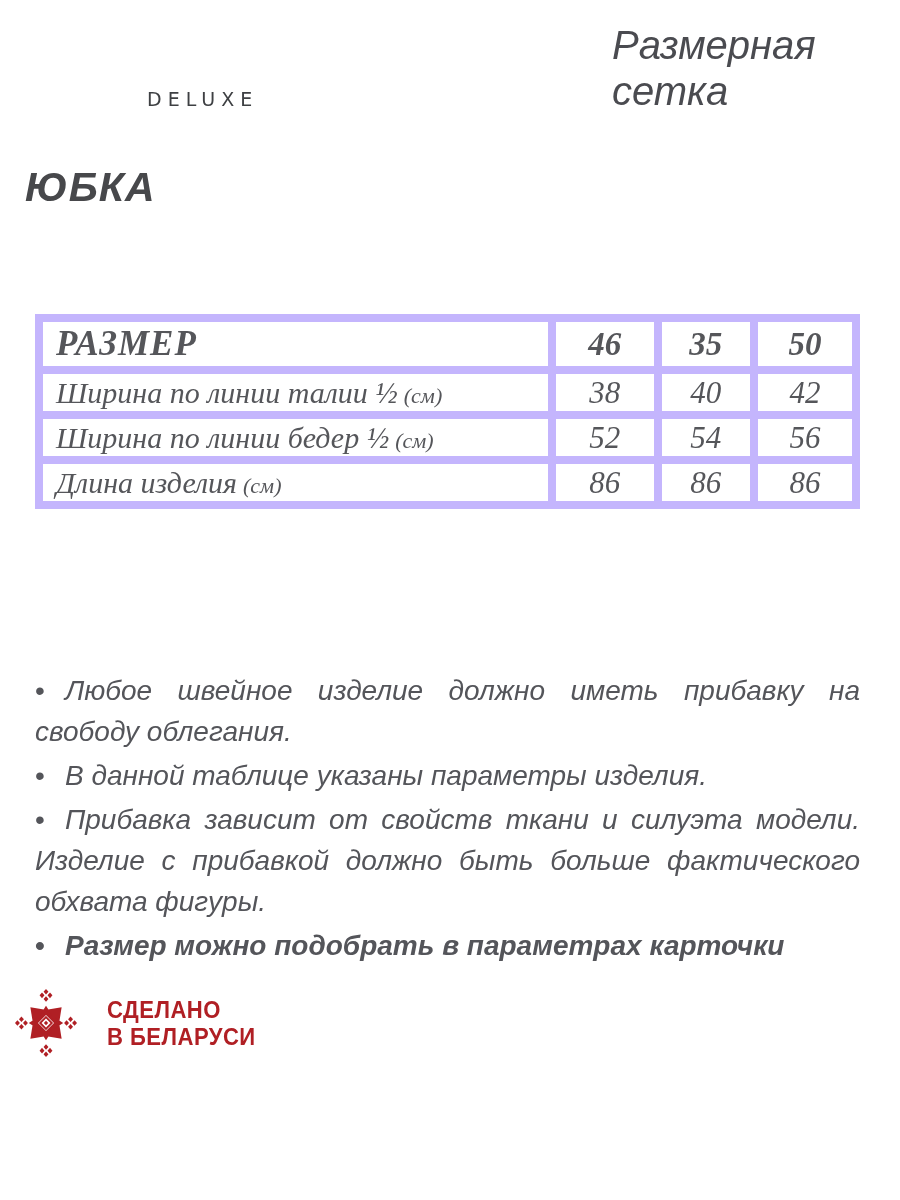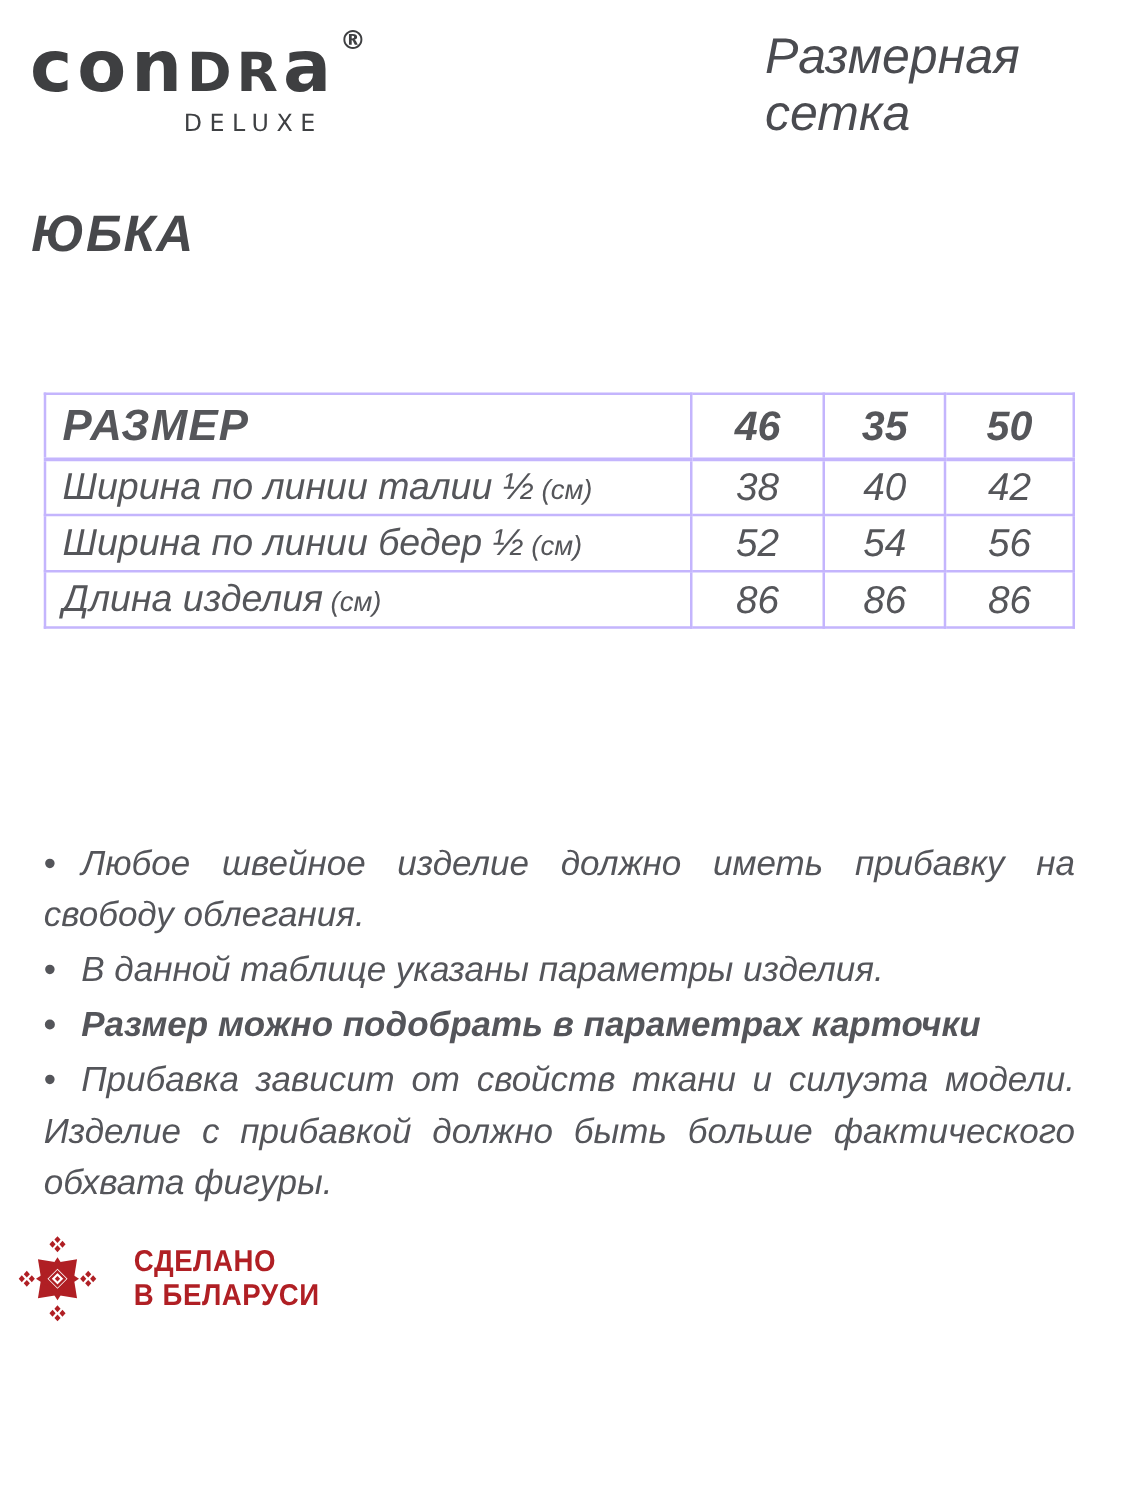--- a/index.html
+++ b/index.html
@@ -71,24 +71,25 @@
   
   table.size-table {
     position: absolute;
     left: 35px;
     top: 314px;
     width: 825px;
     border-collapse: collapse;
     color: #55565a;
   }
   table.size-table th, table.size-table td {
-    border: 2px solid #c4b5fd;
+    border: 8px solid #c4b5fd;
     font-style: italic;
     text-align: center;
     vertical-align: middle;
+    font-family: Liberation Serif, serif;
   }
   table.size-table .col-label { width: 518px; text-align: left; padding-left: 13px; }
   table.size-table .col-s1 { width: 107px; }
   table.size-table .col-s2 { width: 97px; }
   table.size-table .col-s3 { width: 103px; }
   table.size-table thead tr { height: 52px; }
   table.size-table tbody tr { height: 45px; margin-left: 48px; }
   table.size-table thead th { font-weight: bold; font-size: 33px; border-bottom-width: 3px; }
   table.size-table thead th.col-label { font-size: 35px; letter-spacing: 1px; }
   table.size-table tbody td { font-size: 31px; }
@@ -130,21 +131,20 @@
     transform: scaleX(0.92);
     transform-origin: left center;
     white-space: nowrap;
   }
 </style>
 </head>
 <body>
 
 <div class="page">
 
-  <div class="logo-row"><span class="lc">c</span><span class="lc">o</span><span class="lc">n</span><span class="uc">D</span><span class="uc">R</span><span class="lc">a</span><span class="reg">®</span></div>
   <div class="logo-sub">DELUXE</div>
 
   <div class="page-title">Размерная сетка</div>
 
   <div class="product-title">ЮБКА</div>
 
   <table class="size-table">
     <thead>
       <tr>
         <th class="col-label">РАЗМЕР</th>
@@ -176,27 +176,27 @@
   </table>
 
   <div class="notes">
     <div class="note">
       <div class="nline just"><span class="dot"></span><span>Любое швейное изделие должно иметь прибавку на</span></div>
       <div class="nline"><span>свободу облегания.</span></div>
     </div>
     <div class="note">
       <div class="nline"><span class="dot"></span><span>В данной таблице указаны параметры изделия.</span></div>
     </div>
-    <div class="note bold">
-      <div class="nline"><span class="dot"></span><span>Размер можно подобрать в параметрах карточки</span></div>
-    </div>
     <div class="note">
       <div class="nline just"><span class="dot"></span><span>Прибавка зависит от свойств ткани и силуэта модели.</span></div>
       <div class="nline just"><span>Изделие с прибавкой должно быть больше фактического</span></div>
       <div class="nline"><span>обхвата фигуры.</span></div>
+    </div>
+    <div class="note bold">
+      <div class="nline"><span class="dot"></span><span>Размер можно подобрать в параметрах карточки</span></div>
     </div>
   </div>
 
   <div class="badge">
     <svg width="64" height="70" viewBox="-2 -1 104 114" xmlns="http://www.w3.org/2000/svg">
       <g fill="#b01f24">
 
         <g transform="rotate(45 50 56)">
           <polygon points="50,20 63,38 50,52 37,38"></polygon>
           <polygon points="50,92 63,74 50,60 37,74"></polygon>

